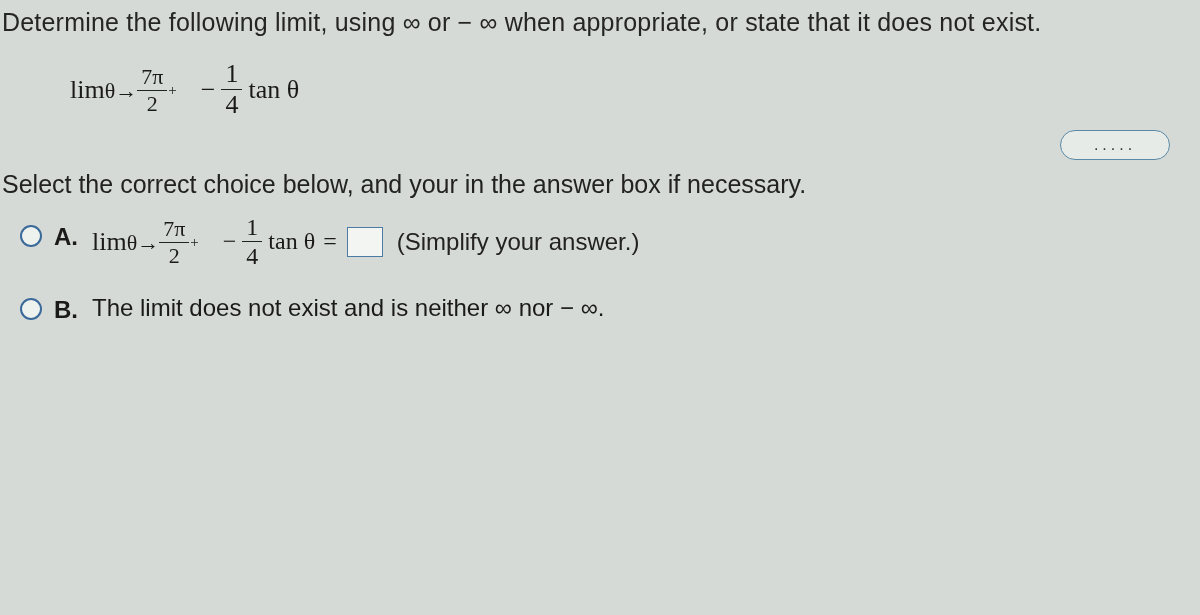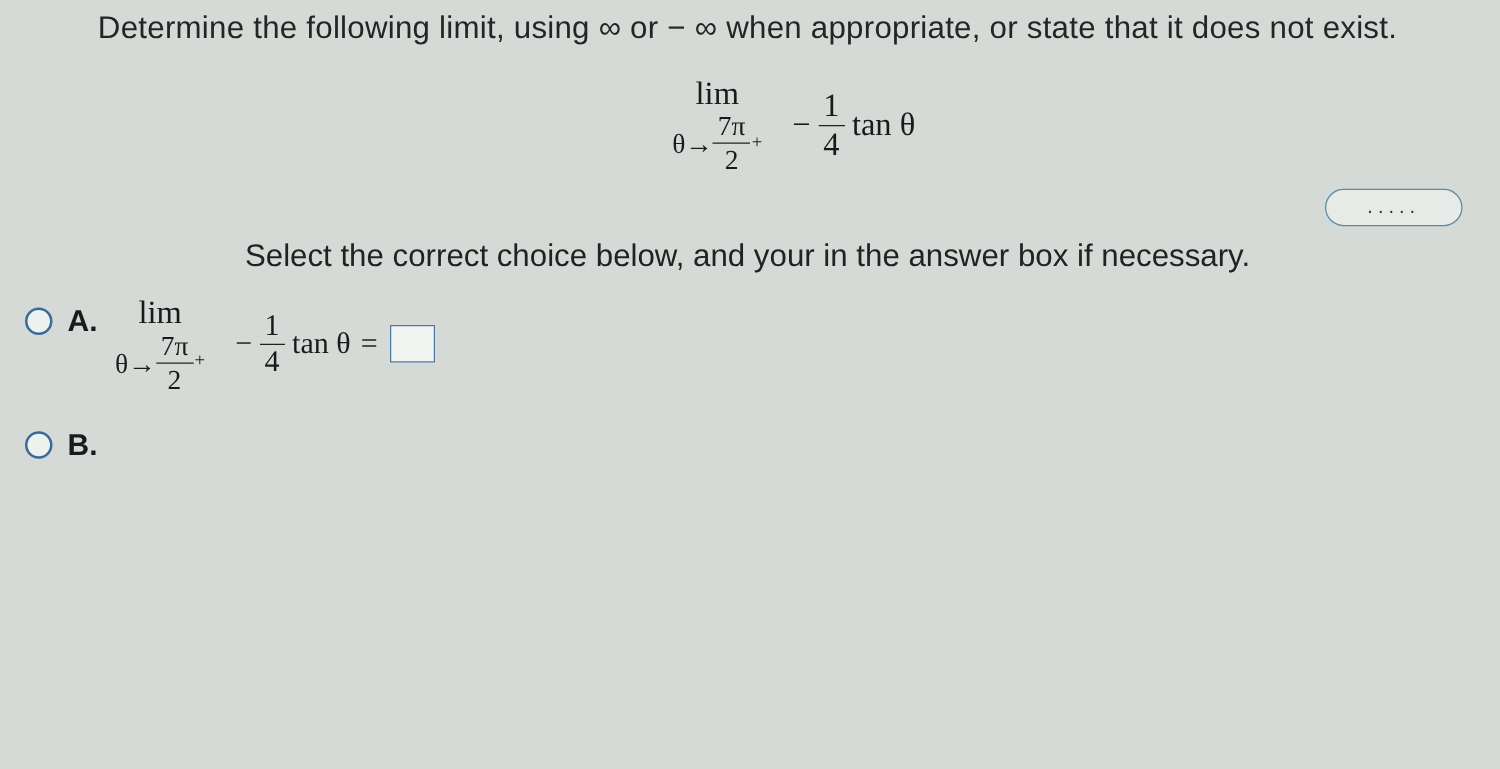--- a/index.html
+++ b/index.html
@@ -1,15 +1,15 @@
 <!DOCTYPE html>
 <html><head>
   <meta charset="utf-8">
   <style>
-    * { box-sizing: border-box; margin: 0; padding: 0; text-align: center; }
+    * { box-sizing: border-box; margin: 0; padding: 0; }
     body { 
       width: 1200px; 
       height: 615px; 
       background: #d6dad6; 
       font-family: Arial, Helvetica, sans-serif;
       color: #1a1a1a;
       position: relative;
     }
     .prompt {
       font-size: 25px;
@@ -20,21 +20,20 @@
     .limit-block {
       display: inline-flex;
       align-items: center;
       font-family: "Times New Roman", serif;
       font-size: 26px;
       margin-left: 70px;
       margin-top: 6px;
     }
     .lim-part {
       display: inline-flex;
-      flex-direction: column;
       align-items: center;
       line-height: 1.05;
     }
     .lim-word { font-size: 26px; }
     .lim-sub { 
       display: inline-flex; 
       align-items: center; 
       font-size: 22px; 
       margin-top: 2px;
     }
@@ -151,23 +150,25 @@
       <span class="expr-right" style="font-family:'Times New Roman',serif;">
         <span class="minus">−</span>
         <span class="frac">
           <span class="num">1</span>
           <span class="den">4</span>
         </span>
         <span class="tan-theta">tan θ</span>
         <span style="margin-left:8px;">=</span>
       </span>
       <span class="ans-box"></span>
+      <span class="hint">(Simplify your answer.)</span>
     </div>
   </div>
 </div>
 
 <div class="choice" style="margin-top:24px;">
   <div class="radio"></div>
   <div class="choice-label">B.</div>
+  <div class="choice-b-text">The limit does not exist and is neither ∞ nor − ∞.</div>
 </div>
 
 
 
 
 </body></html>

